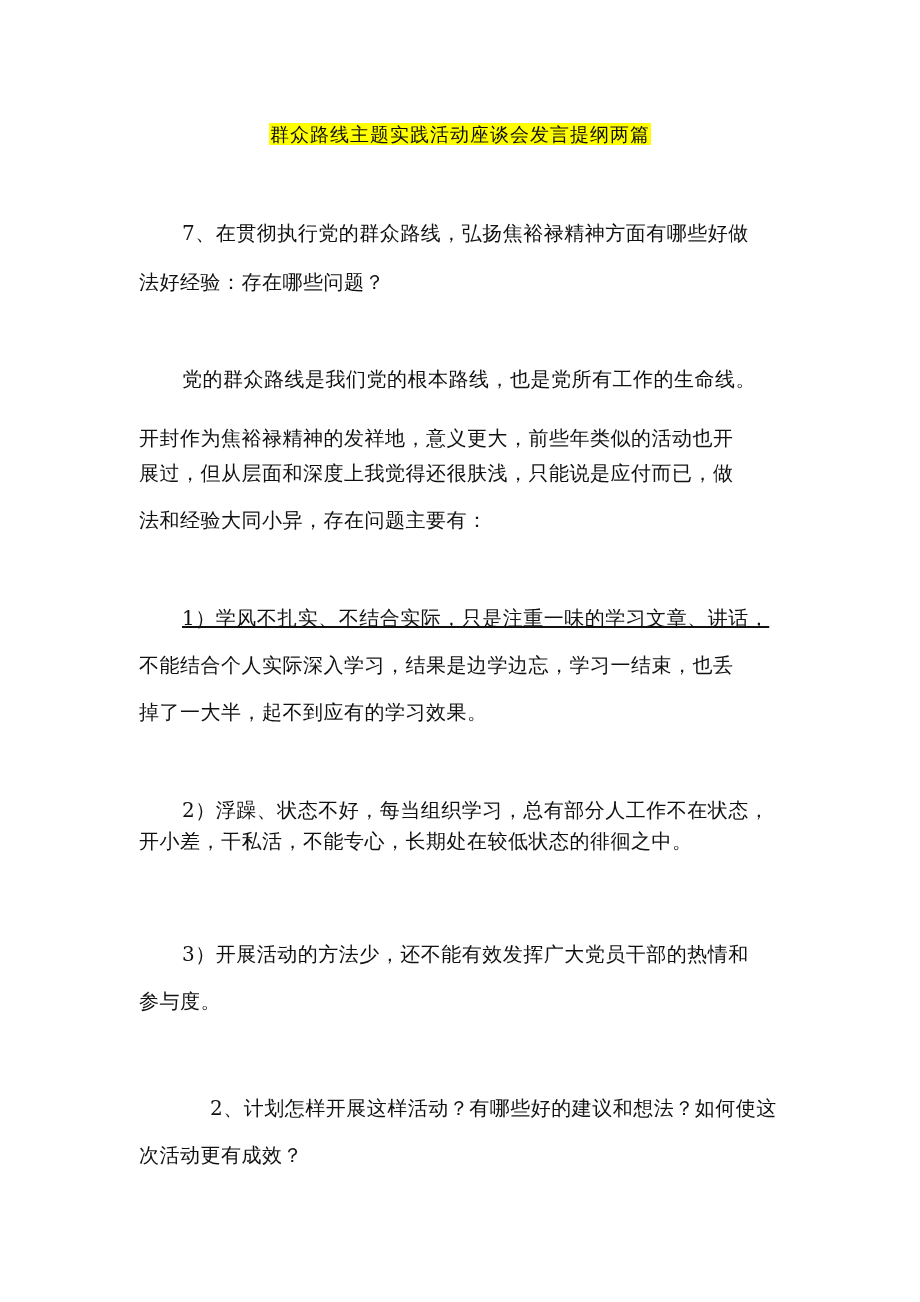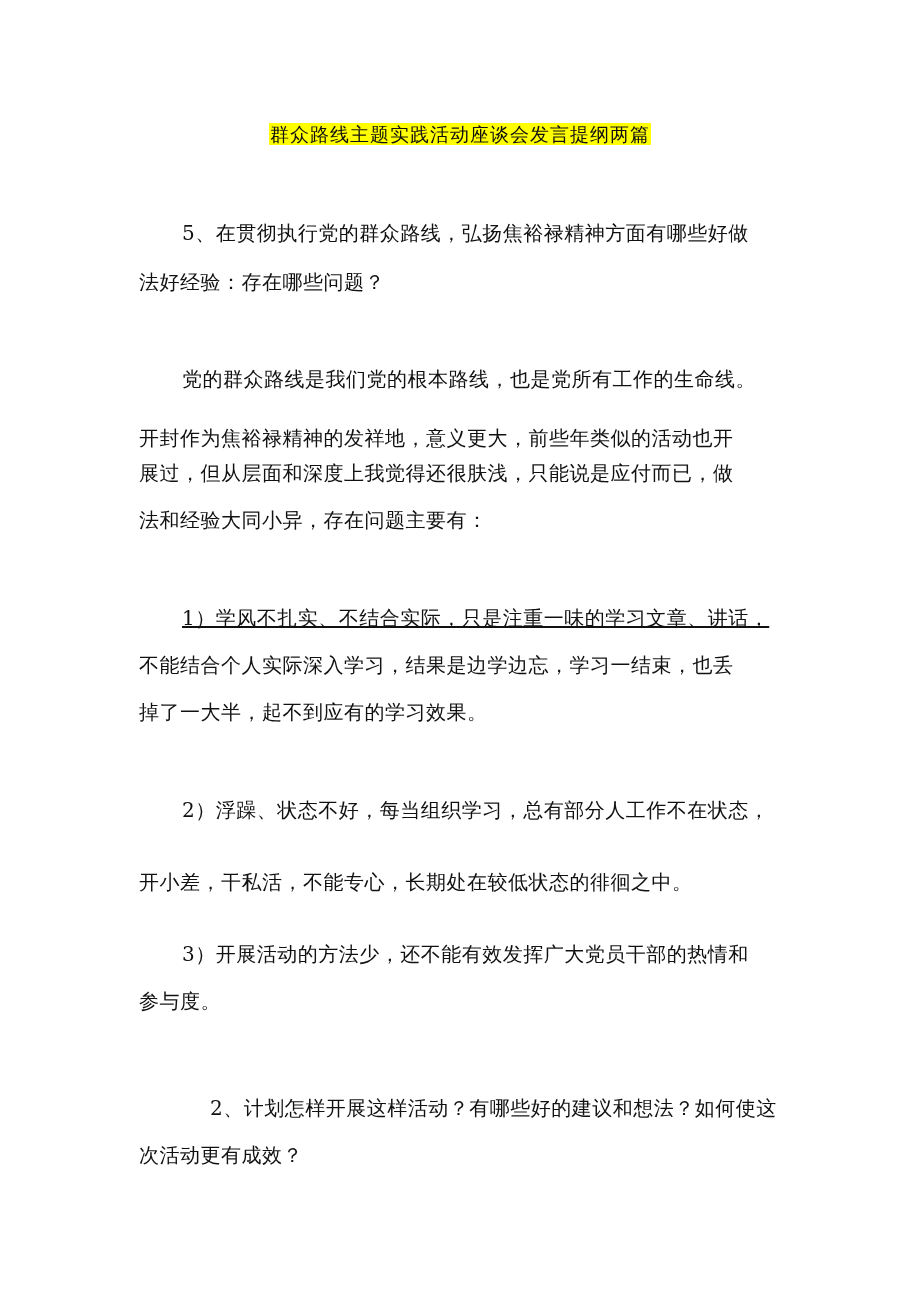--- a/index.html
+++ b/index.html
@@ -49,40 +49,40 @@
 </head>
 <body>
 
 <div class="page">
 
   <div class="title">
     <span>群众路线主题实践活动座谈会发言提纲两篇</span>
   </div>
 
   <div>
-    <div class="line indent" style="top:219px;">5、在贯彻执行党的群众路线，弘扬焦裕禄精神方面有哪些好做</div>
+    <div class="line indent" style="top:219px;">7、在贯彻执行党的群众路线，弘扬焦裕禄精神方面有哪些好做</div>
     <div class="line" style="top:268px;">法好经验：存在哪些问题？</div>
   </div>
 
   <div>
     <div class="line indent" style="top:365px;">党的群众路线是我们党的根本路线，也是党所有工作的生命线。</div>
     <div class="line" style="top:424px;">开封作为焦裕禄精神的发祥地，意义更大，前些年类似的活动也开</div>
     <div class="line" style="top:459px;">展过，但从层面和深度上我觉得还很肤浅，只能说是应付而已，做</div>
     <div class="line" style="top:506px;">法和经验大同小异，存在问题主要有：</div>
   </div>
 
   <div>
     <div class="line indent" style="top:604px;text-decoration:underline;">1）学风不扎实、不结合实际，只是注重一味的学习文章、讲话，</div>
     <div class="line" style="top:651px;">不能结合个人实际深入学习，结果是边学边忘，学习一结束，也丢</div>
     <div class="line" style="top:698px;">掉了一大半，起不到应有的学习效果。</div>
   </div>
 
   <div>
     <div class="line indent" style="top:796px;">2）浮躁、状态不好，每当组织学习，总有部分人工作不在状态，</div>
-    <div class="line" style="top:868px;">开小差，干私活，不能专心，长期处在较低状态的徘徊之中。</div>
+    <div class="line" style="top:827px;">开小差，干私活，不能专心，长期处在较低状态的徘徊之中。</div>
   </div>
 
   <div>
     <div class="line indent" style="top:940px;">3）开展活动的方法少，还不能有效发挥广大党员干部的热情和</div>
     <div class="line" style="top:987px;">参与度。</div>
   </div>
 
   <div>
     <div class="line indent" style="top:1094px;margin-left:28px;">2、计划怎样开展这样活动？有哪些好的建议和想法？如何使这</div>
     <div class="line" style="top:1141px;">次活动更有成效？</div>

